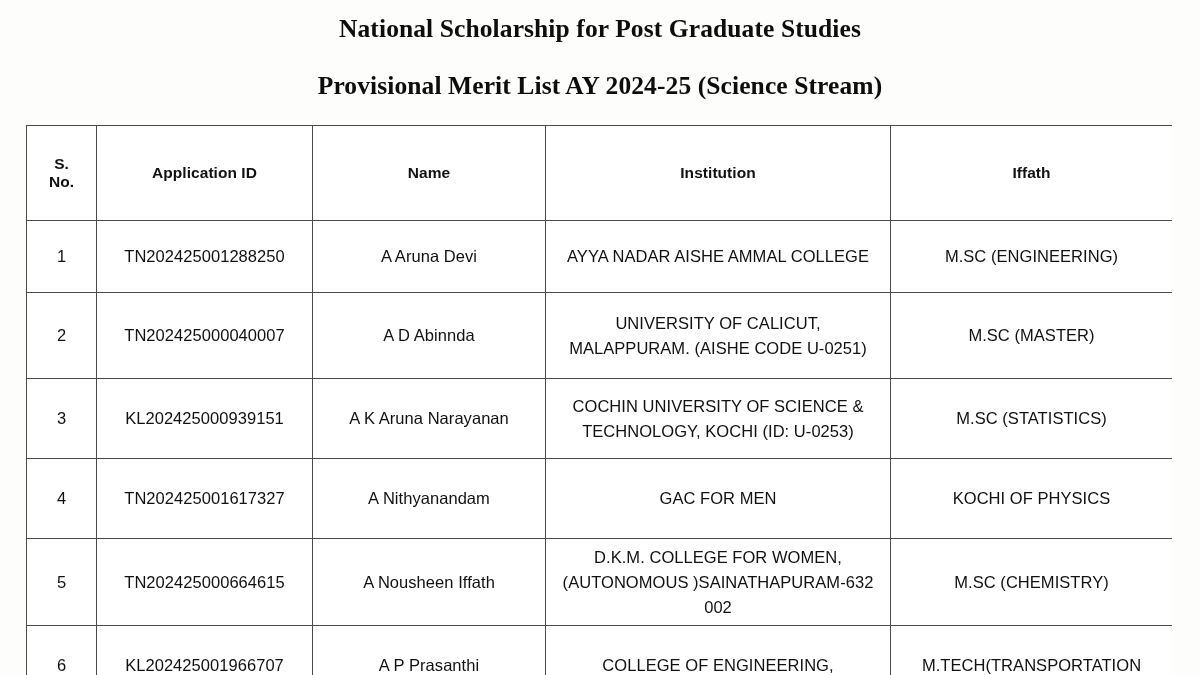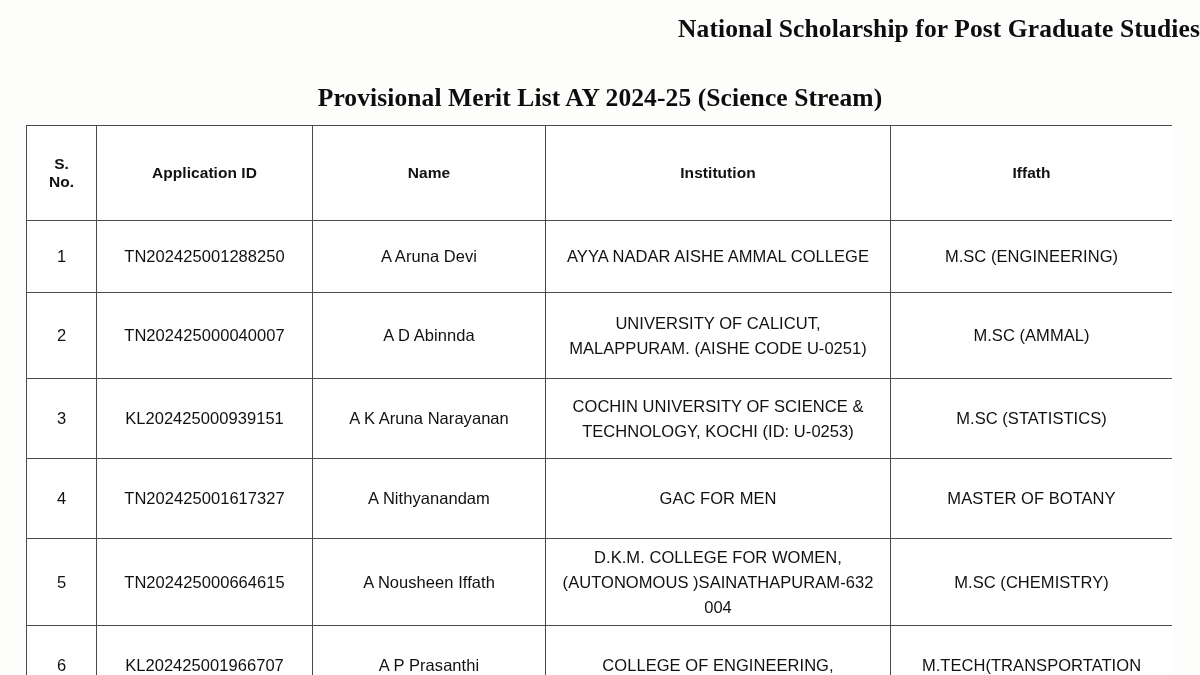--- a/index.html
+++ b/index.html
@@ -25,34 +25,34 @@
   }
 
   
   .titles {
     padding-top: 14px;
   }
   .doc-title {
     font-family: "Liberation Serif", "DejaVu Serif", serif;
     font-weight: bold;
     font-size: 25.5px;
-    text-align: right;
+    text-align: center;
     color: #0d0d0d;
     letter-spacing: 0.1px;
     line-height: 1.15;
   }
   .doc-subtitle {
     font-family: "Liberation Serif", "DejaVu Serif", serif;
     font-weight: bold;
     font-size: 25.5px;
     text-align: center;
     color: #0d0d0d;
     letter-spacing: 0.1px;
     line-height: 1.15;
-    margin-top: 40px;
+    margin-top: 28px;
   }
 
   
   .table-wrap {
     position: absolute;
     left: 26px;
     top: 125px;
     width: 1146px;
     height: 560px;
     overflow: hidden;
@@ -137,41 +137,41 @@
           <td>TN202425001288250</td>
           <td>A Aruna Devi</td>
           <td class="inst">AYYA NADAR AISHE AMMAL COLLEGE</td>
           <td>M.SC (ENGINEERING)</td>
         </tr>
         <tr class="row-h2">
           <td class="sno">2</td>
           <td>TN202425000040007</td>
           <td>A D Abinnda</td>
           <td class="inst">UNIVERSITY OF CALICUT, MALAPPURAM. (AISHE CODE U-0251)</td>
-          <td>M.SC (AMMAL)</td>
+          <td>M.SC (MASTER)</td>
         </tr>
         <tr class="row-h3">
           <td class="sno">3</td>
           <td>KL202425000939151</td>
           <td>A K Aruna Narayanan</td>
           <td class="inst">COCHIN UNIVERSITY OF SCIENCE &amp; TECHNOLOGY, KOCHI (ID: U-0253)</td>
           <td>M.SC (STATISTICS)</td>
         </tr>
         <tr class="row-h4">
           <td class="sno">4</td>
           <td>TN202425001617327</td>
           <td>A Nithyanandam</td>
           <td class="inst">GAC FOR MEN</td>
-          <td>MASTER OF BOTANY</td>
+          <td>KOCHI OF PHYSICS</td>
         </tr>
         <tr class="row-h5">
           <td class="sno">5</td>
           <td>TN202425000664615</td>
           <td>A Nousheen Iffath</td>
-          <td class="inst">D.K.M. COLLEGE FOR WOMEN,(AUTONOMOUS )SAINATHAPURAM-632 004</td>
+          <td class="inst">D.K.M. COLLEGE FOR WOMEN,(AUTONOMOUS )SAINATHAPURAM-632 002</td>
           <td>M.SC (CHEMISTRY)</td>
         </tr>
         <tr class="row-h6">
           <td class="sno">6</td>
           <td>KL202425001966707</td>
           <td>A P Prasanthi</td>
           <td class="inst">COLLEGE OF ENGINEERING,</td>
           <td>M.TECH(TRANSPORTATION</td>
         </tr>
       </tbody>

